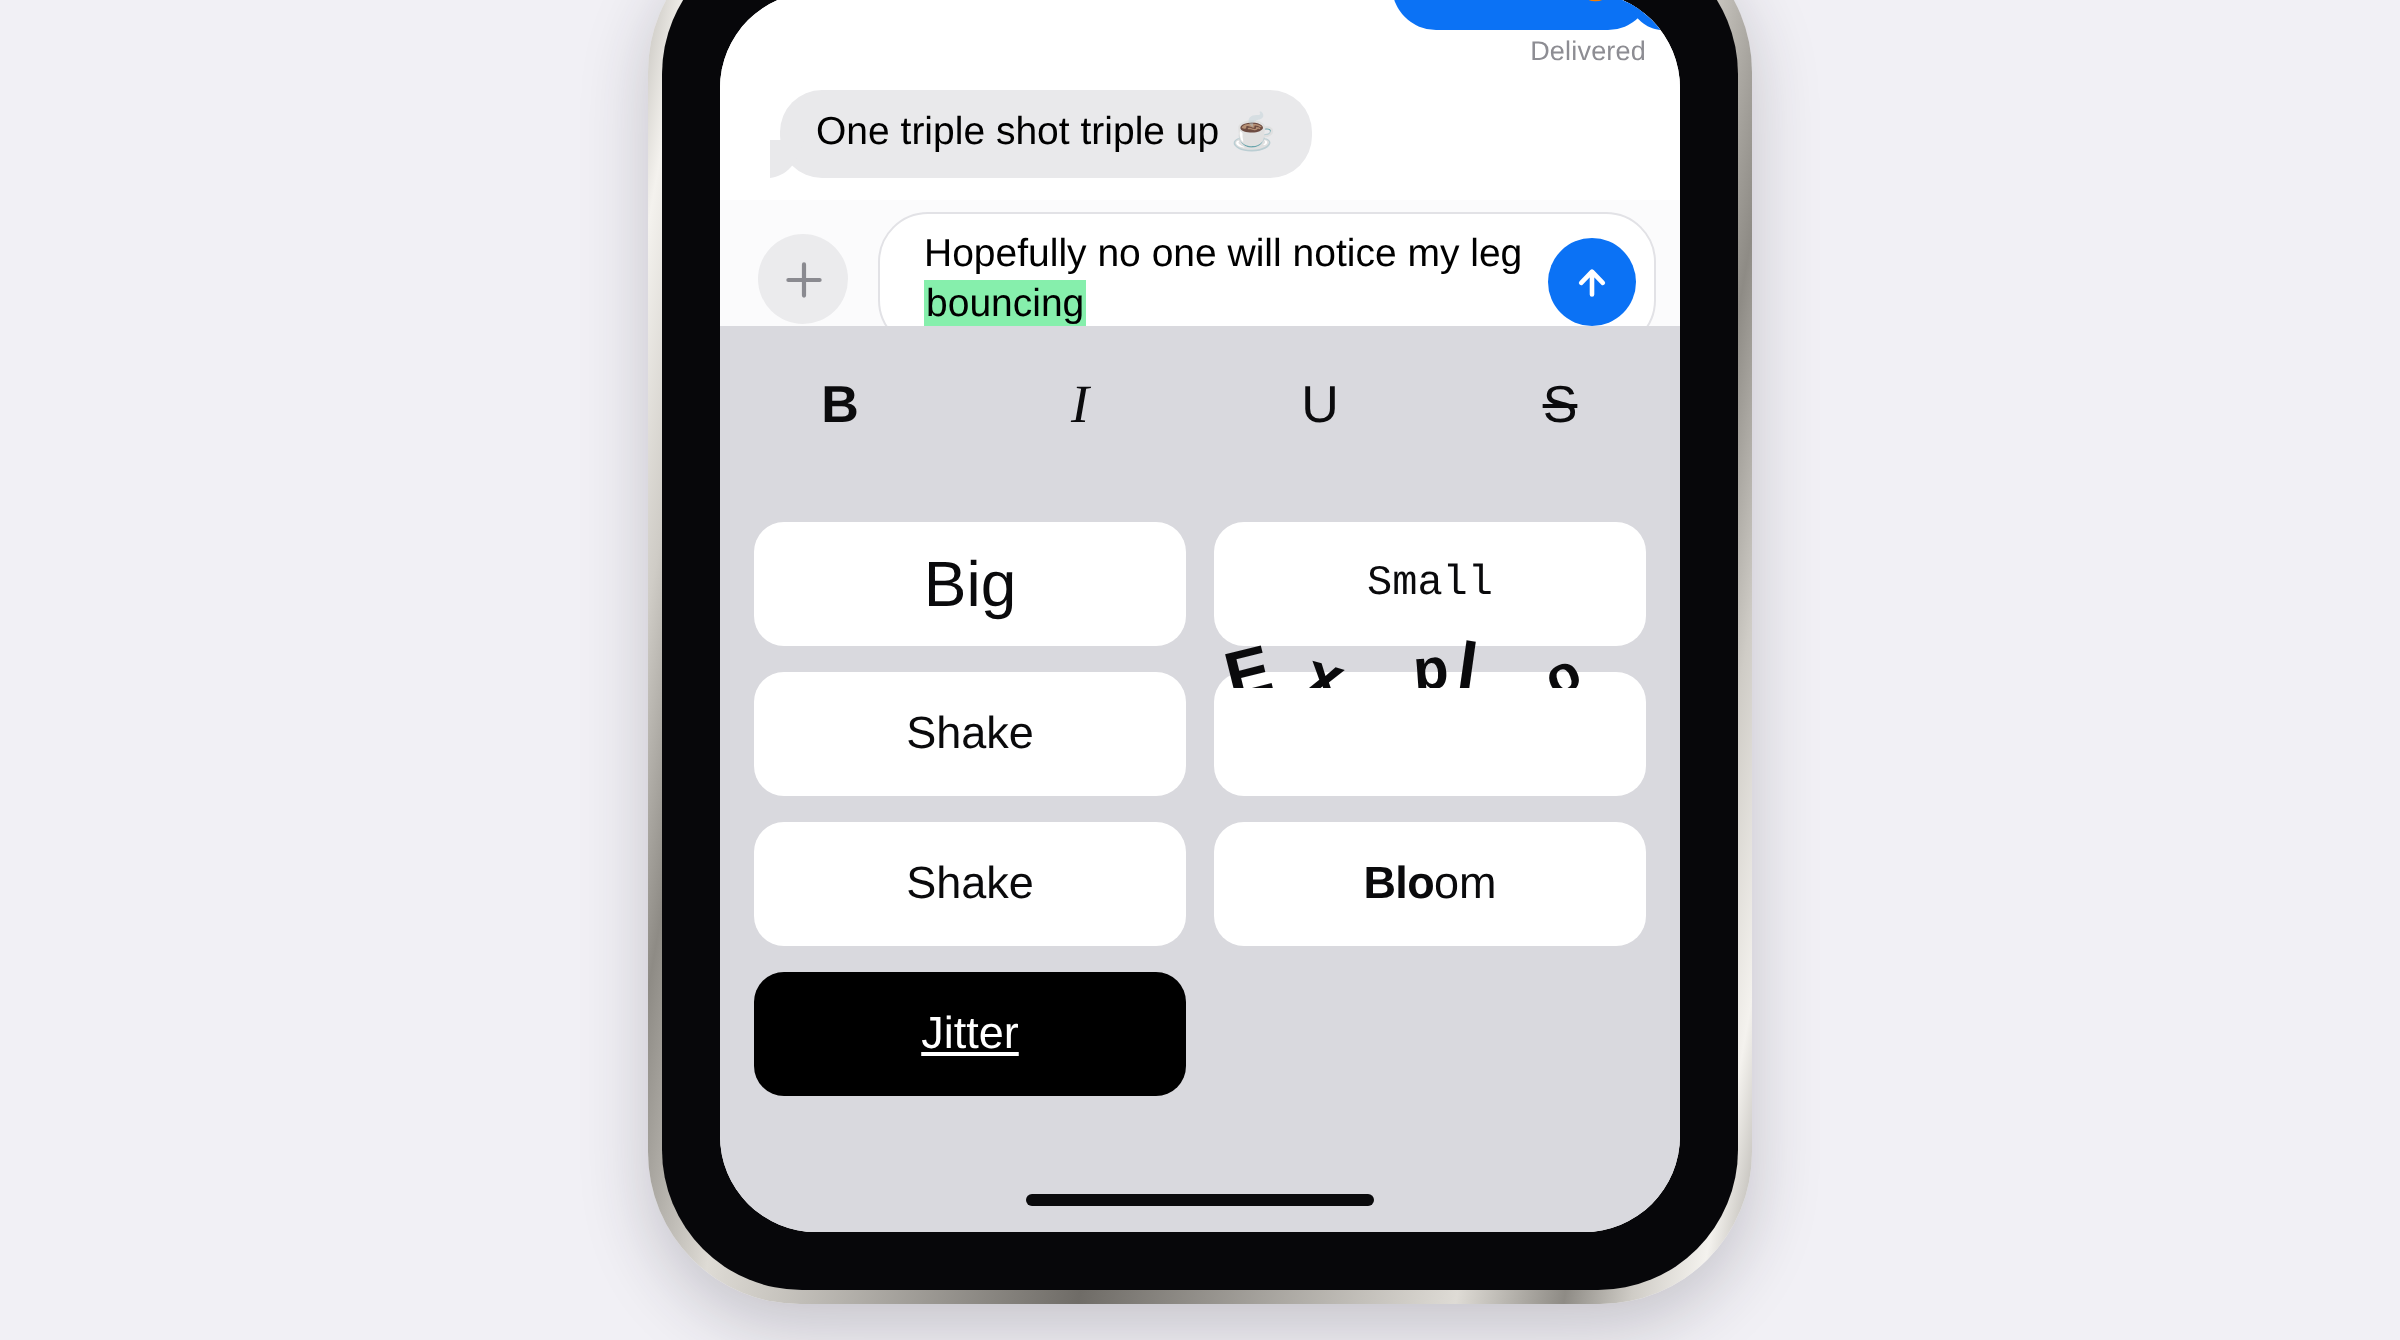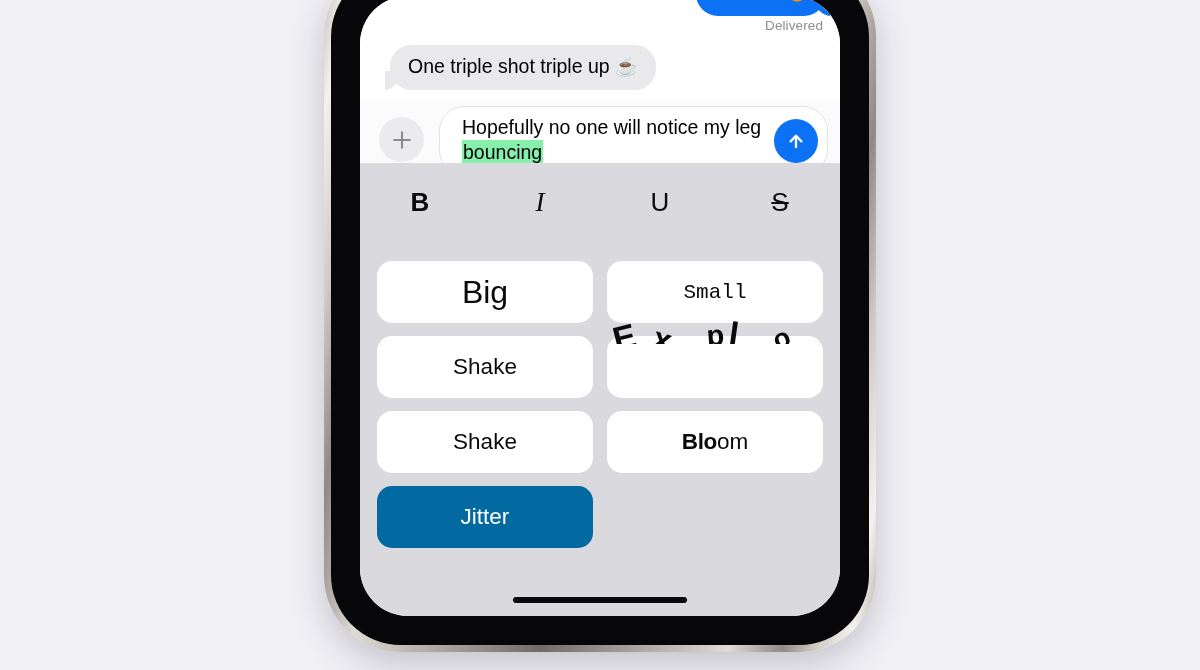--- a/index.html
+++ b/index.html
@@ -269,22 +269,23 @@
     border-radius: 15px;
     display: flex;
     align-items: center;
     justify-content: center;
     font-size: 22.5px;
     color: #0a0a0c;
     position: relative;
     overflow: visible;
   }
   .fx-btn.selected {
-    background: #0369a1;
+    background: #000000;
     color: #ffffff;
+    text-decoration: underline;
   }
   .fx-big { font-size: 32px; }
   .fx-small { font-size: 21px; font-family: Liberation Mono, monospace; }
 
   
   .fx-bloom .bold-part { font-weight: 700; letter-spacing: -0.3px; }
   .fx-bloom .norm-part { font-weight: 400; }
 
   
   .fx-explode { overflow: visible; }

